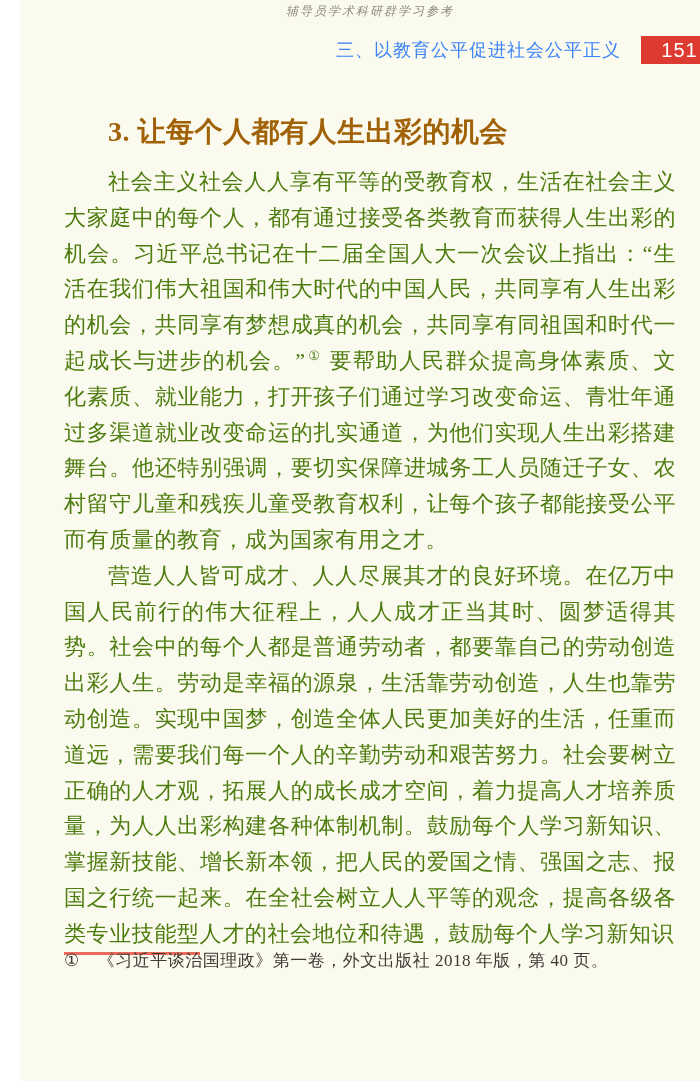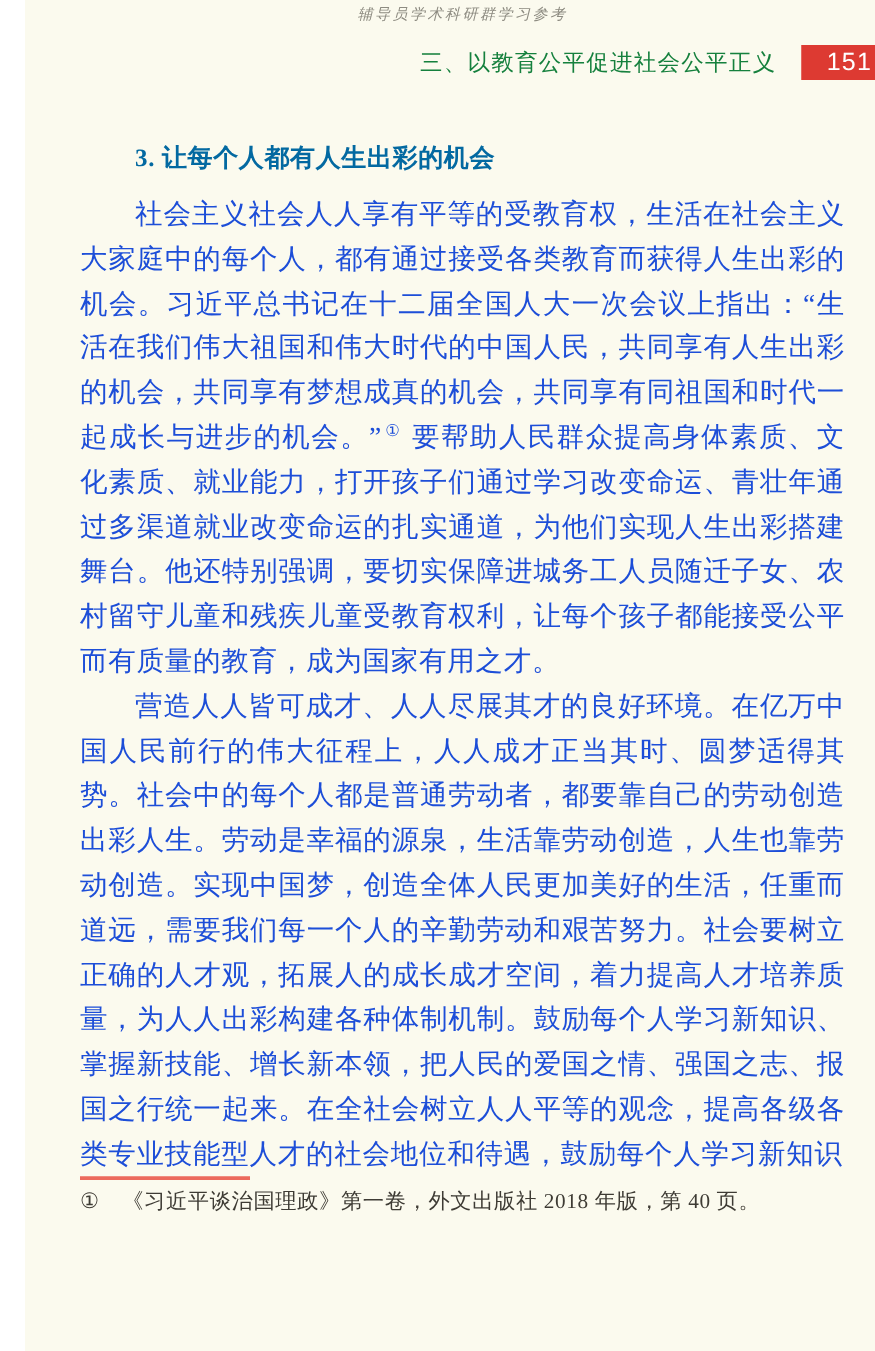--- a/index.html
+++ b/index.html
@@ -26,21 +26,21 @@
     top: 36px; left: 0; right: 0;
     height: 28px;
     display: flex;
     justify-content: flex-end;
     align-items: center;
   }
   .running-title {
     font-family: "Liberation Sans", "DejaVu Sans", sans-serif;
     font-size: 18px;
     letter-spacing: 1px;
-    color: #15803d;
+    color: #3b82f6;
     margin-right: 20px;
     white-space: nowrap;
   }
   .page-num-box {
     width: 77px;
     height: 28px;
     margin-right: 2px;
     background: #dd3a32;
     color: #ffffff;
     display: flex;
@@ -51,31 +51,31 @@
     letter-spacing: 1px;
   }
   .content {
     position: absolute;
     left: 44px; top: 113px;
     width: 612px;
   }
   .heading {
     margin: 0 0 13px 0;
     padding-left: 44px;
-    font-size: 20px;
+    font-size: 28px;
     font-weight: bold;
-    color: #0369a1;
+    color: #a16207;
     letter-spacing: 0.5px;
   }
   .body-para {
     margin: 0;
     font-size: 22px;
     line-height: 35.8px;
     letter-spacing: 0.6px;
-    color: #1d4ed8;
+    color: #4d7c0f;
     text-align: justify;
     text-indent: 44px;
   }
   .fn-ref {
     font-size: 13px;
     line-height: 0;
     vertical-align: super;
     margin: 0 2px;
   }
   .red-underline {

